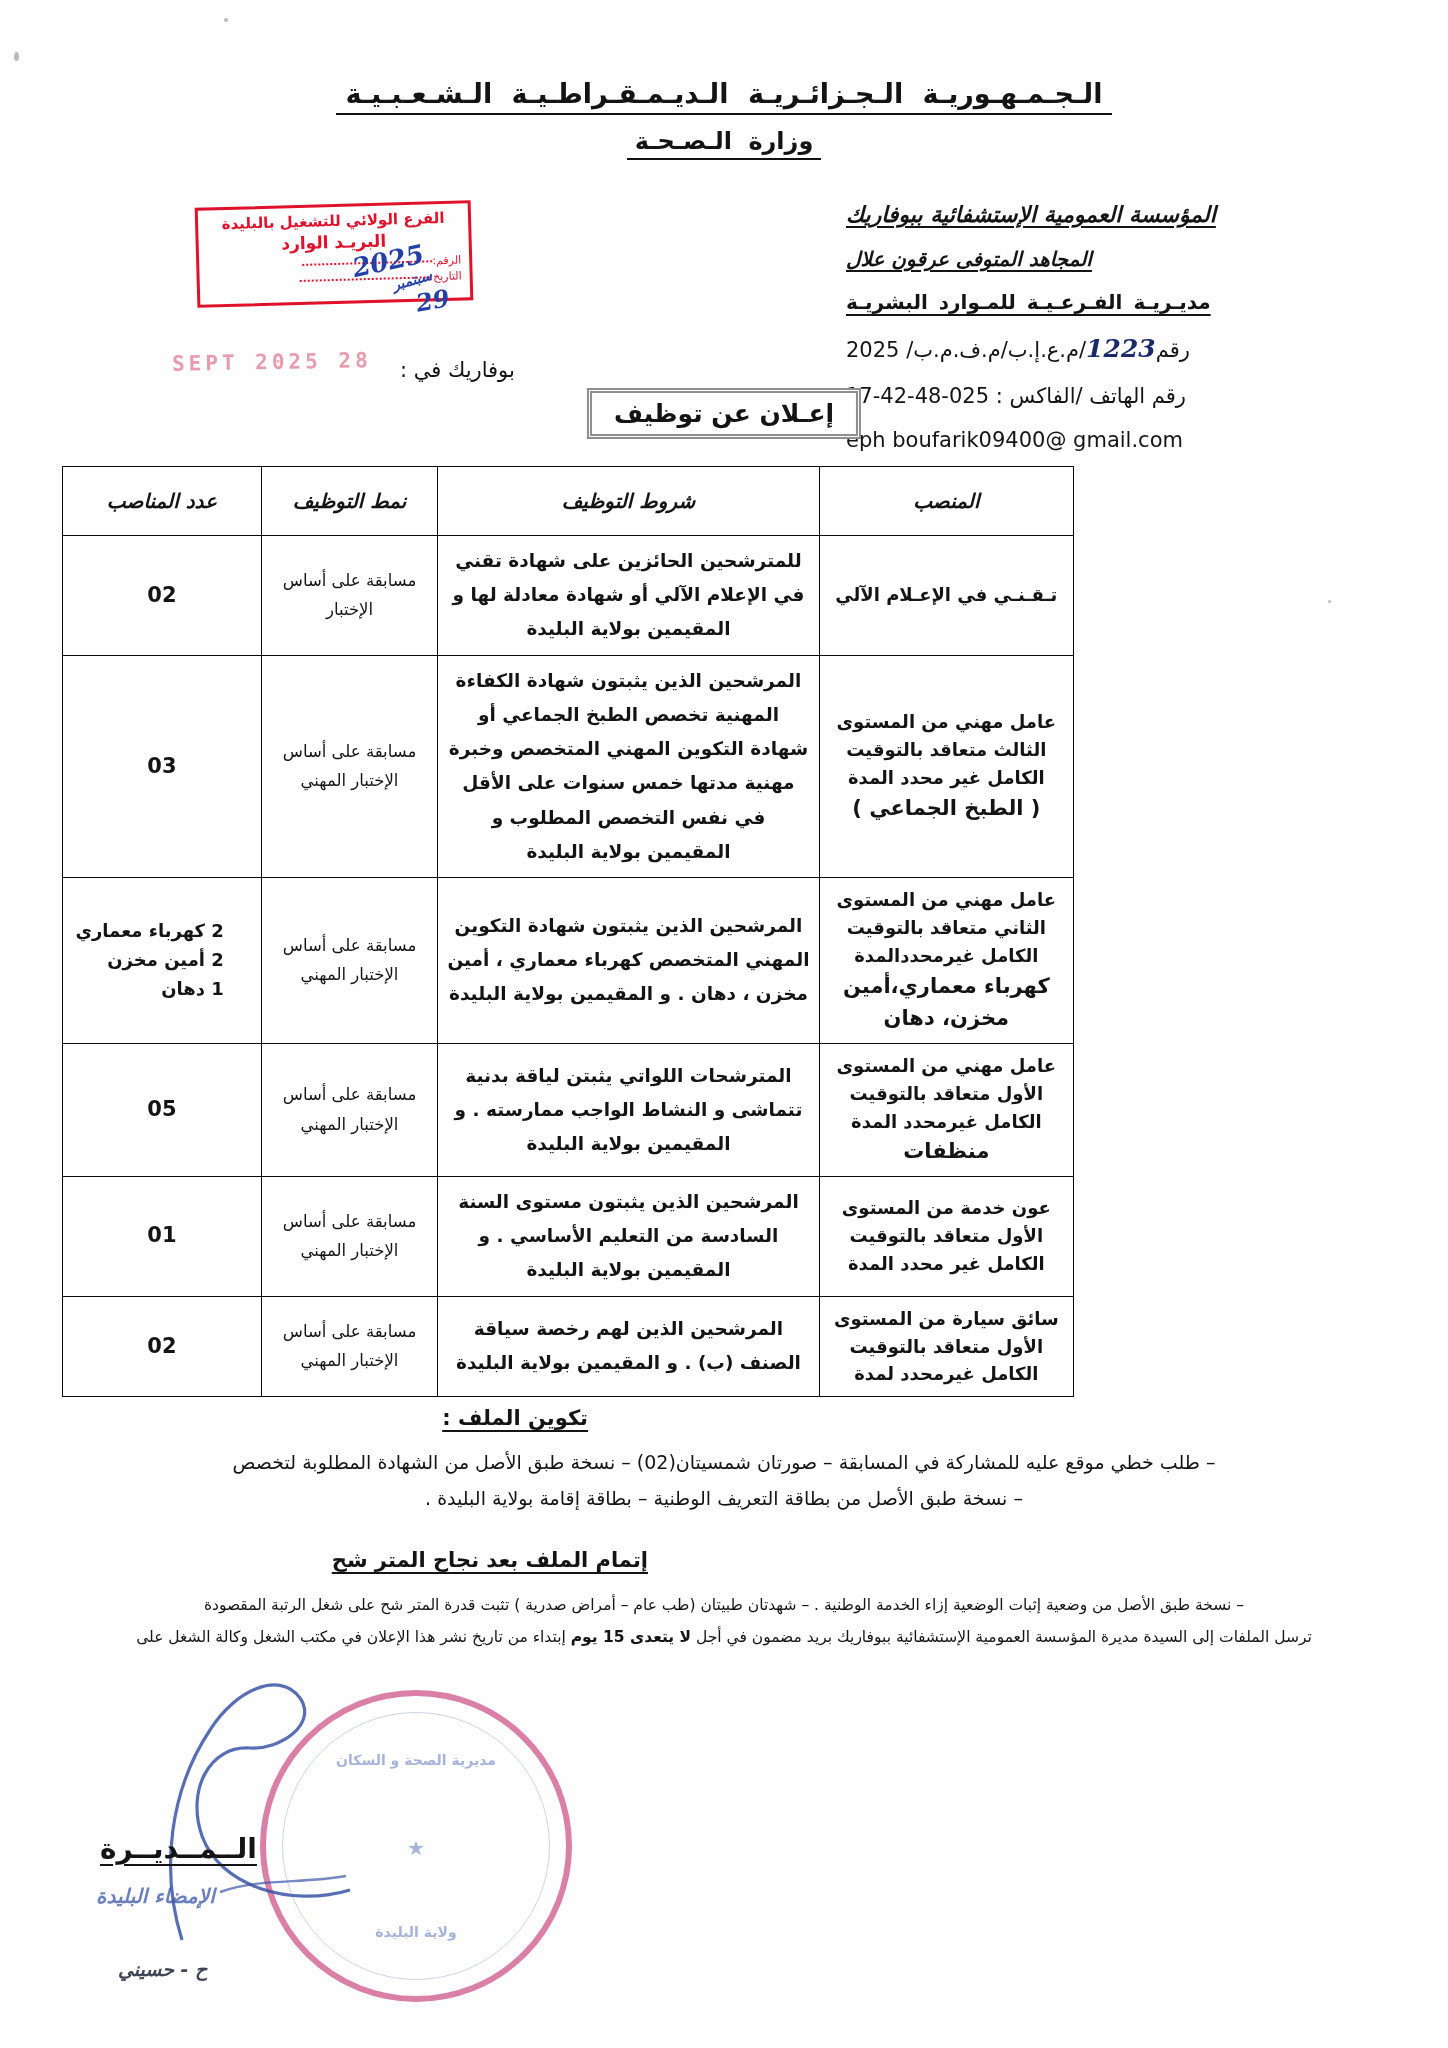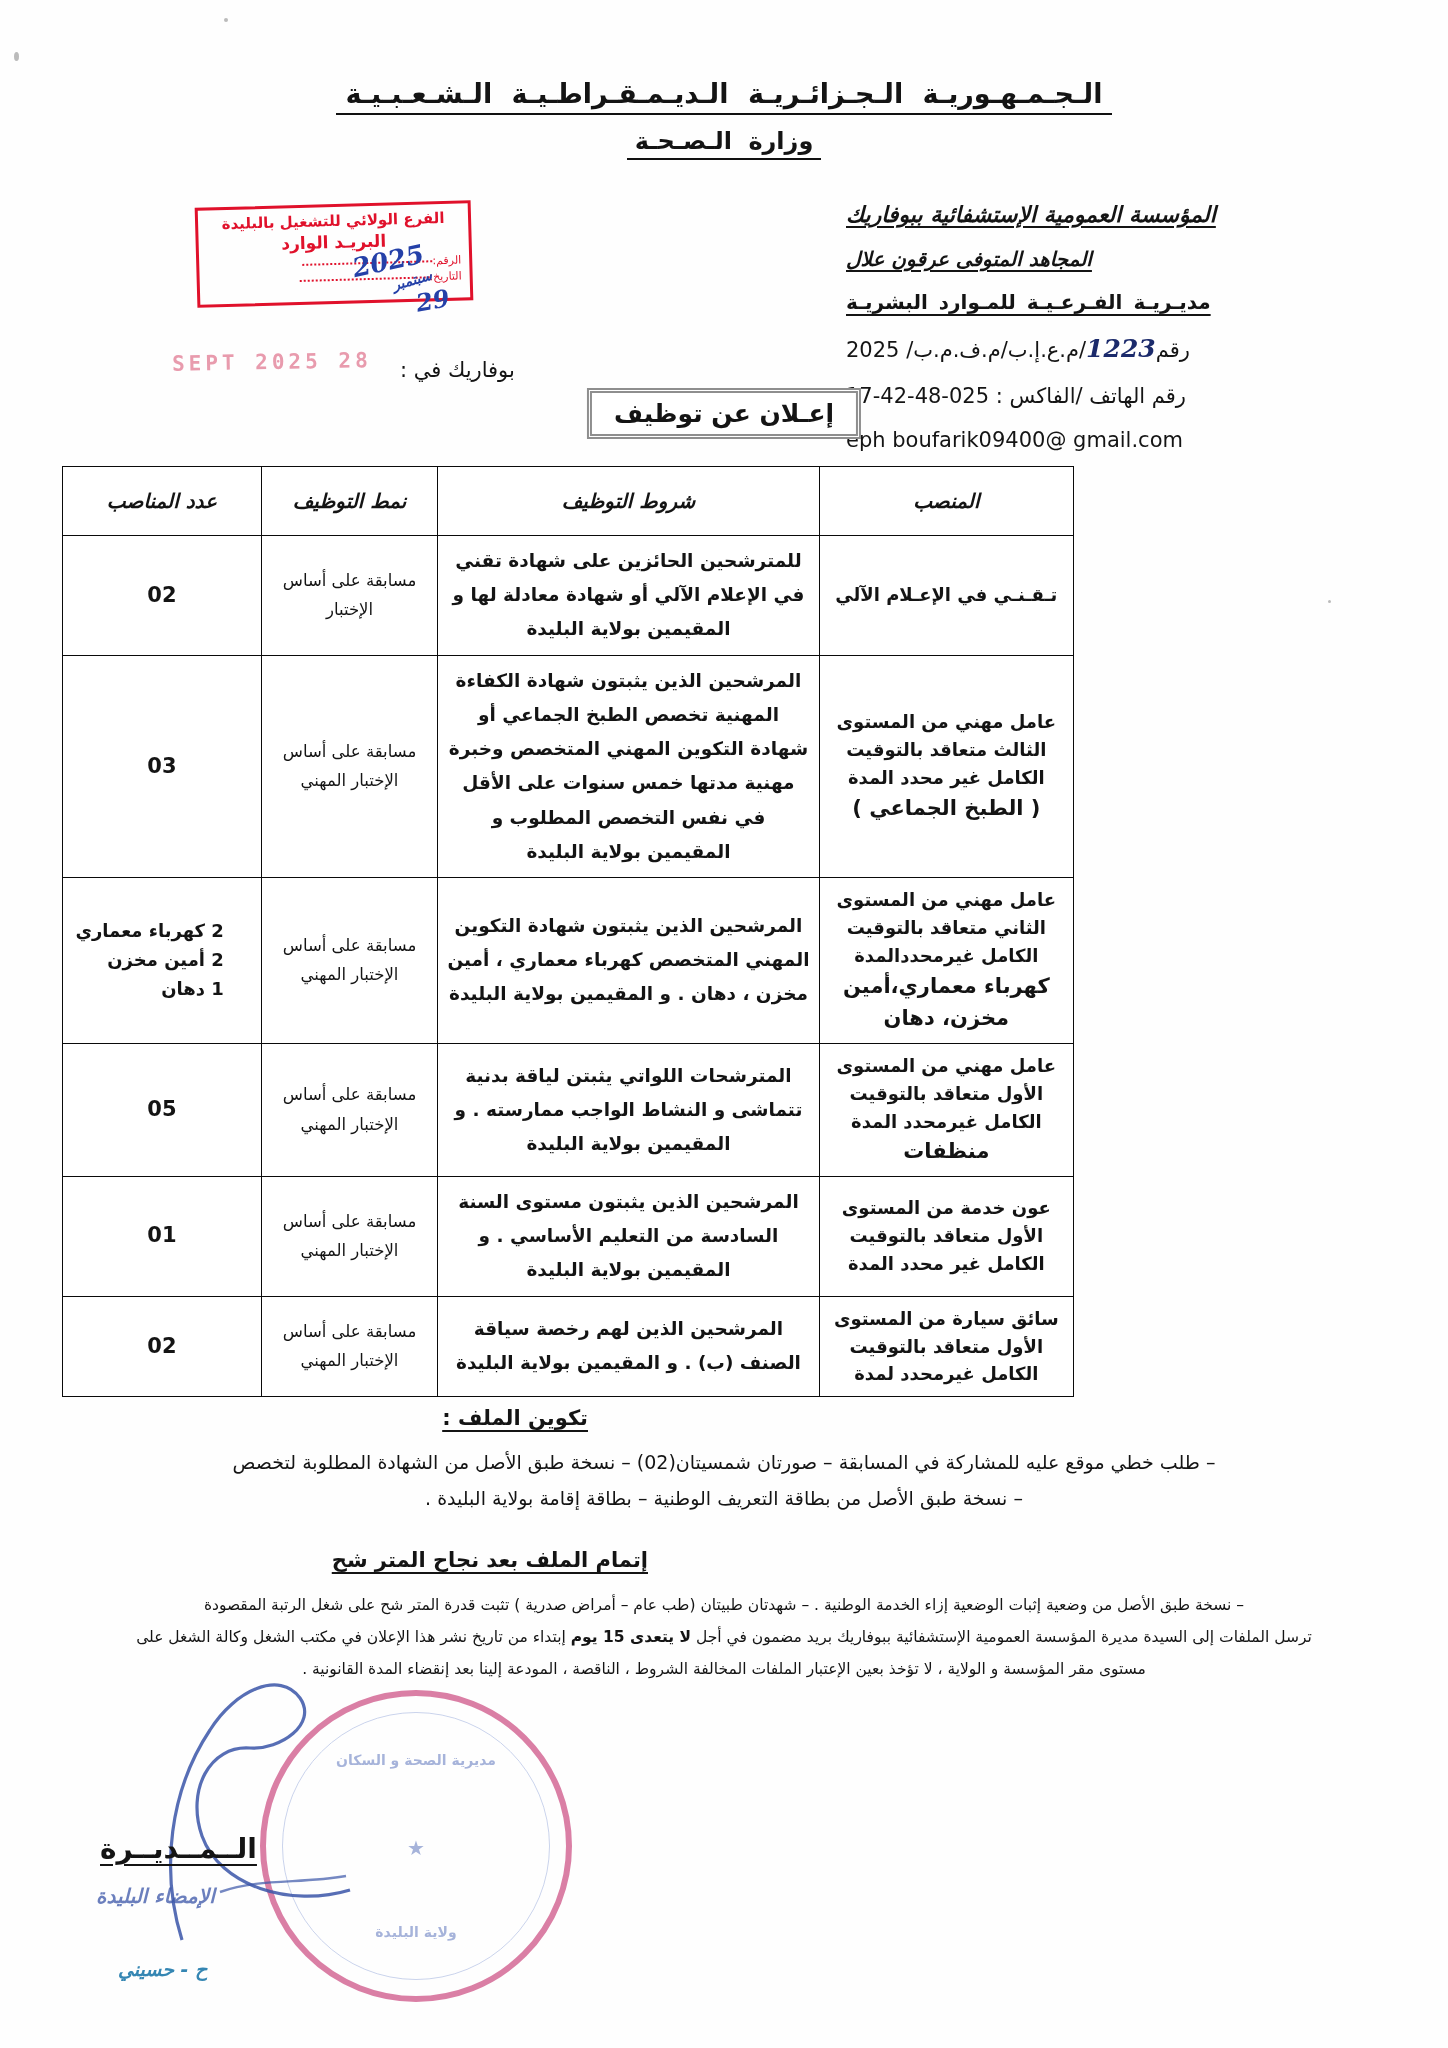--- a/index.html
+++ b/index.html
@@ -128,21 +128,21 @@
   }
   .seal-txt{
     position:absolute;left:0;right:0;text-align:center;color:#5f77bd;
     font-size:14px;font-weight:700;
   }
   .sig-name{
     position:absolute;left:96px;top:1884px;font-size:20px;color:#3a55a8;
     font-style:italic;font-weight:700;opacity:.75;
   }
   .sig-name2{
-    position:absolute;left:118px;top:1958px;font-size:19px;color:#0369a1;
+    position:absolute;left:118px;top:1958px;font-size:19px;color:#0f172a;
     font-style:italic;font-weight:700;opacity:.8;
   }
   .speck{position:absolute;background:#bbb;border-radius:50%;}
 </style>
 </head>
 <body>
 
 <div class="page">
 
   <div class="speck" style="left:224px;top:18px;width:4px;height:4px;"></div>
@@ -249,21 +249,20 @@
   </div>
 
   <div class="sec-title" id="succ-title">إتمام الملف بعد نجاح المتر شح</div>
   <div class="small-body" id="succ-body">
     <div>– نسخة طبق الأصل من وضعية إثبات الوضعية إزاء الخدمة الوطنية . – شهدتان طبيتان (طب عام – أمراض صدرية ) تثبت قدرة المتر شح على شغل الرتبة المقصودة</div>
     <div>
       <span>ترسل الملفات إلى السيدة مديرة المؤسسة العمومية الإستشفائية ببوفاريك بريد مضمون في أجل</span>
       <b class="u15">لا يتعدى 15 يوم</b>
       <span>إبتداء من تاريخ نشر هذا الإعلان في مكتب الشغل وكالة الشغل على</span>
     </div>
-    <div>مستوى مقر المؤسسة و الولاية ، لا تؤخذ بعين الإعتبار الملفات المخالفة الشروط ، الناقصة ، المودعة إلينا بعد إنقضاء المدة القانونية .</div>
   </div>
 
   <div class="round-seal">
     <div class="inner"></div>
     <div class="seal-txt" style="top:56px;">مديرية الصحة و السكان</div>
     <div class="seal-txt" style="bottom:56px;">ولاية البليدة</div>
     <div class="seal-txt" style="top:140px;font-size:20px;">★</div>
   </div>
 
   <svg class="sig-scribble" viewBox="0 0 250 330">

